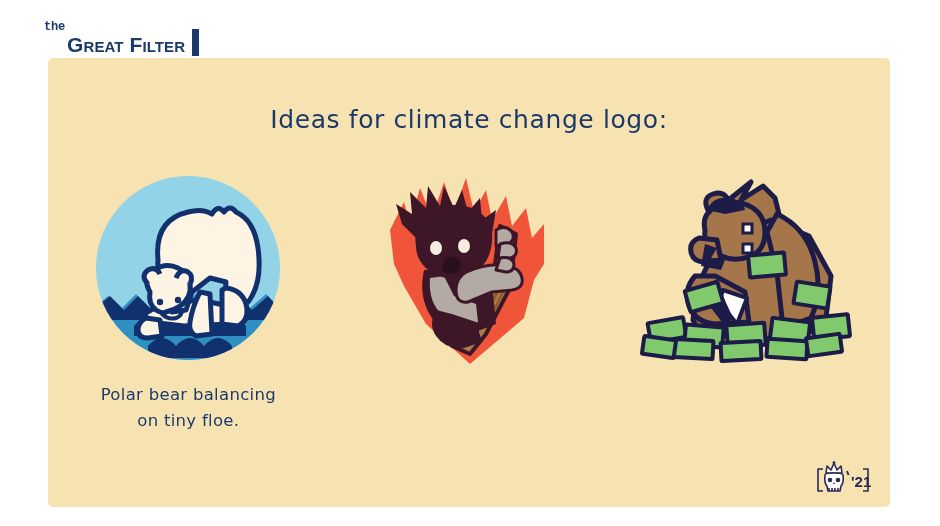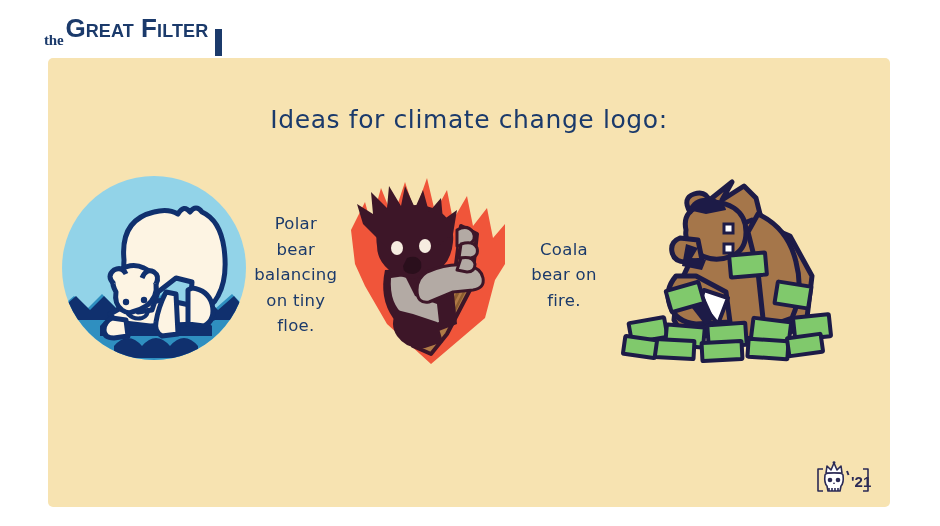--- a/index.html
+++ b/index.html
@@ -18,38 +18,38 @@
   
   #brand {
     position: absolute;
     left: 44px;
     top: 27px;
     display: flex;
     align-items: flex-end;
     height: 30px;
   }
   #brand .the {
-    font-family: Liberation Serif, serif;
-    font-size: 15px;
+    font-family: Liberation Mono, monospace;
+    font-size: 12px;
     font-weight: 700;
     color: #1b3a6b;
     letter-spacing: -0.2px;
     line-height: 1;
-    margin-bottom: 9px;
+    margin-bottom: 24px;
     margin-right: 2px;
   }
   #brand .name {
     font-family: "Liberation Sans", sans-serif;
-    font-size: 26px;
+    font-size: 21px;
     font-weight: 700;
     color: #1b3a6b;
     letter-spacing: 0.1px;
     line-height: 1;
     font-variant: small-caps;
-    margin-bottom: 16px;
+    margin-bottom: 2px;
   }
   #brand .bar {
     width: 7px;
     height: 27px;
     background: #1b3a6b;
     margin-left: 7px;
     margin-bottom: 1px;
   }
 
   
@@ -82,21 +82,21 @@
     left: 0;
     right: 0;
     top: 110px;
     display: flex;
     align-items: flex-start;
     justify-content: space-around;
   }
   .col {
     width: 268px;
     display: flex;
-    flex-direction: row;
+    flex-direction: column;
     align-items: center;
   }
   .art {
     height: 200px;
     display: flex;
     align-items: center;
     justify-content: center;
   }
   .caption {
     margin-top: 14px;
@@ -215,21 +215,20 @@
 
           <g fill="#b3aaa4" stroke="#3d1628" stroke-width="3" stroke-linejoin="round">
             <path d="M122 62 q10 -6 16 2 q4 8 -4 12 l-12 2 Z"></path>
             <path d="M126 76 q12 -4 16 4 q2 8 -6 10 l-12 0 Z"></path>
             <path d="M126 90 q12 -2 14 6 q0 8 -8 8 l-10 -2 Z"></path>
           </g>
 
           <path d="M62 142 q-8 14 0 26 q10 14 28 12 l18 -6 l-6 -20 l-24 -8 Z" fill="#3d1628"></path>
         </svg>
       </div>
-      <div class="caption">Coala bear on fire.</div>
     </div>
 
     <div class="col">
       <div class="art">
         <svg width="230" height="200" viewBox="0 0 230 200">
           <g stroke="#1d1b47" stroke-width="5" stroke-linejoin="round" stroke-linecap="round">
 
             <path d="M96 30 L116 14 L106 32 L128 18 L140 30 L150 70 L160 106 L148 120
                      L128 96 L112 58 Z" fill="#a5764a"></path>
 

